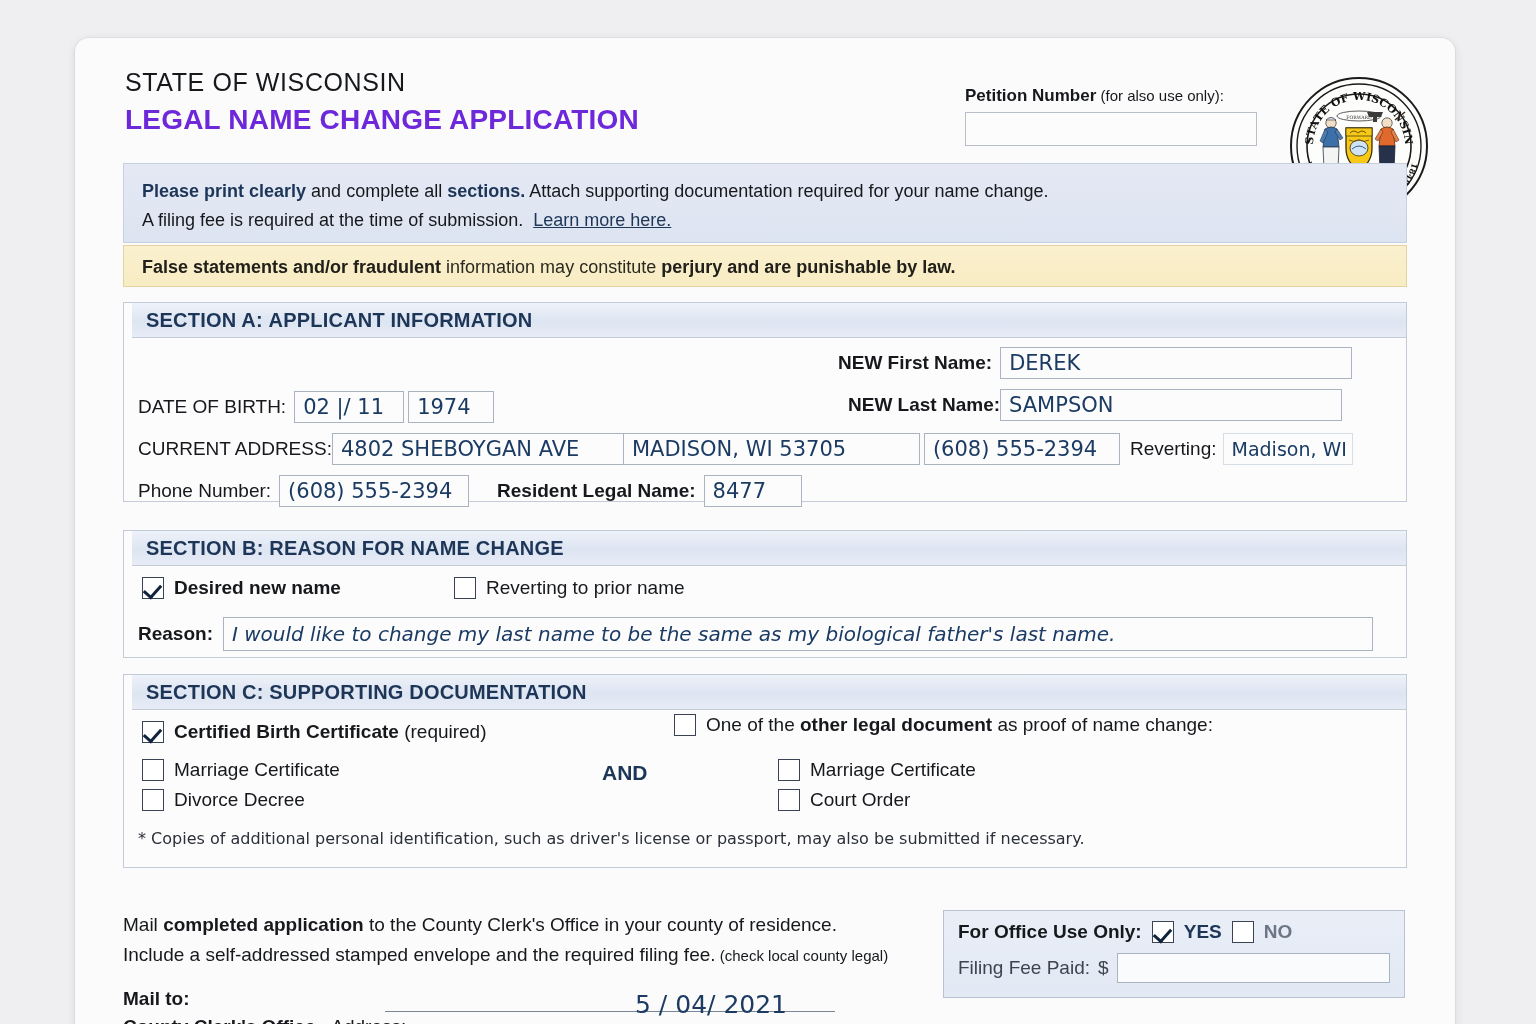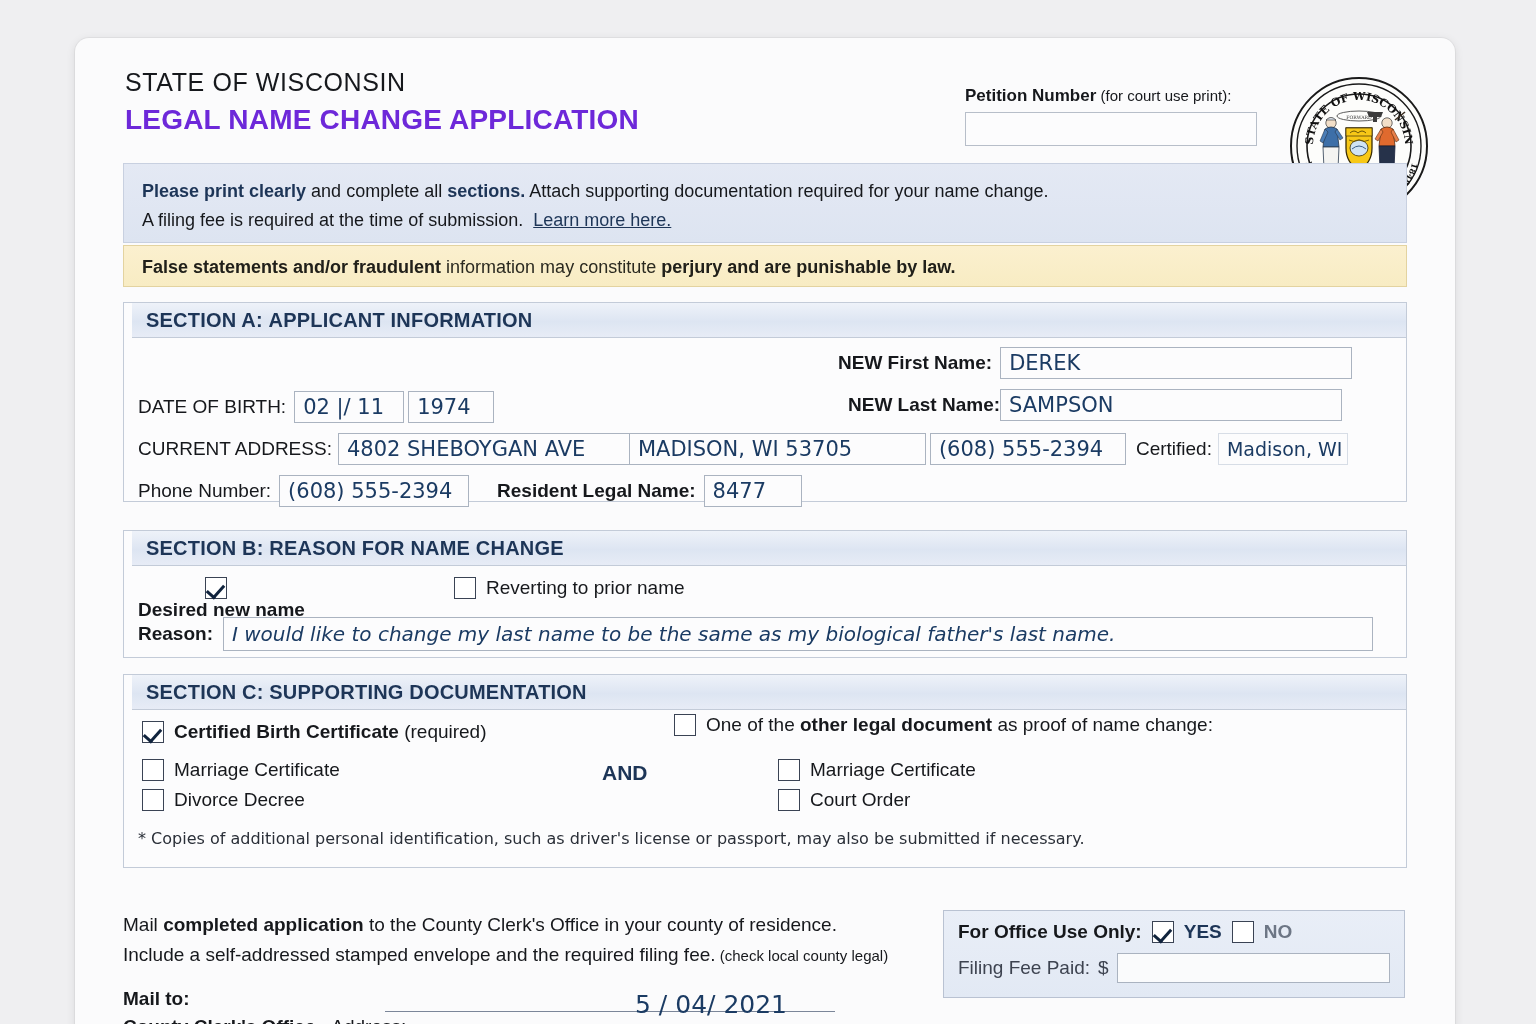--- a/index.html
+++ b/index.html
@@ -123,21 +123,21 @@
 <div class="page">
 <div class="inner">
 
   <div class="hdr">
     <div class="state">STATE OF WISCONSIN</div>
     <div class="title">LEGAL NAME CHANGE APPLICATION</div>
   </div>
 
   <div class="petition-wrap">
     <div class="petition-lbl">
-      <b>Petition Number</b><span class="sm"> (for court use print):</span>
+      <b>Petition Number</b><span class="sm"> (for also use only):</span>
     </div>
     <div class="petition-box"></div>
   </div>
 
   <svg class="seal" viewBox="0 0 140 140">
     <circle cx="70" cy="70" r="68" fill="#fdfdfb" stroke="#1a1a1a" stroke-width="2"></circle>
     <circle cx="70" cy="70" r="62" fill="none" stroke="#1a1a1a" stroke-width="1.4"></circle>
     <circle cx="70" cy="70" r="52" fill="#fdfdfb" stroke="#1a1a1a" stroke-width="1.6"></circle>
     <path id="arcTop" d="M 24 70 A 46 46 0 0 1 116 70" fill="none"></path>
     <text font-family="DejaVu Serif, serif" font-size="11" font-weight="bold" fill="#111">
@@ -223,42 +223,42 @@
       <span class="fld" style="width:86px;margin-left:4px;">1974</span>
     </div>
 
     <div class="row" style="left:724px;top:86px;">
       <span class="lbl b">NEW Last Name:</span>
       <span class="fld" style="width:342px;">SAMPSON</span>
     </div>
 
     <div class="row" style="left:14px;top:130px;">
       <span class="lbl">CURRENT ADDRESS:</span>
-      <span class="fld" style="width:292px;margin-left:6px;">4802 SHEBOYGAN AVE</span>
+      <span class="fld" style="width:292px;">4802 SHEBOYGAN AVE</span>
       <span class="fld noborder-l" style="width:296px;">MADISON, WI  53705</span>
       <span class="fld" style="width:196px;margin-left:4px;">(608) 555-2394</span>
-      <span class="lbl" style="margin-left:10px;">Certified:</span>
+      <span class="lbl" style="margin-left:10px;">Reverting:</span>
       <span class="fld" style="border-color:#d7dde6;width:130px;margin-left:6px;font-size:19px;">Madison, WI</span>
     </div>
 
     <div class="row" style="left:14px;top:172px;">
       <span class="lbl">Phone Number:</span>
       <span class="fld" style="width:190px;margin-left:8px;">(608) 555-2394</span>
       <span class="lbl b" style="margin-left:28px;">Resident Legal Name:</span>
       <span class="fld" style="width:98px;margin-left:8px;">8477</span>
     </div>
   </div>
 
   <div class="sect" style="top:492px;height:128px;">
     <div class="sect-hd">
       <span class="a">SECTION B:</span>
       <span class="b">REASON FOR NAME CHANGE</span>
     </div>
 
-    <div class="row" style="left:4px;top:46px;flex-direction:column;">
+    <div class="row" style="left:18px;top:46px;">
       <span class="cb checked"></span>
       <span class="cb-lbl b" style="margin-left:10px;">Desired new name</span>
     </div>
     <div class="row" style="left:330px;top:46px;">
       <span class="cb"></span>
       <span class="cb-lbl" style="margin-left:10px;">Reverting to prior name</span>
     </div>
 
     <div class="row" style="left:14px;top:86px;">
       <span class="lbl b">Reason:</span>

